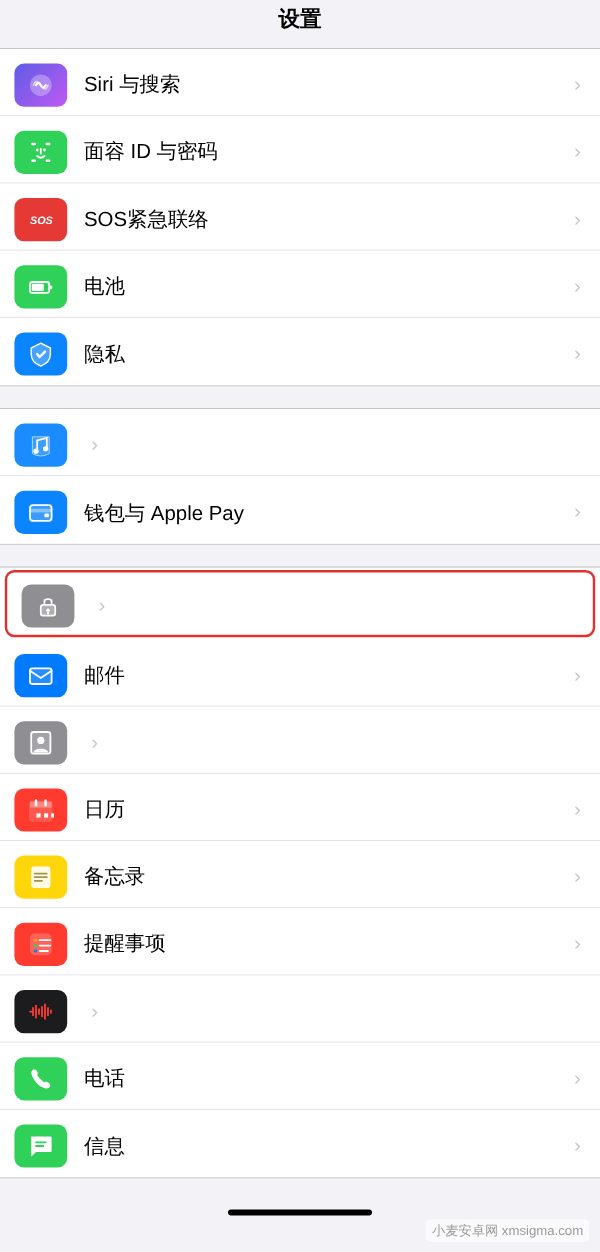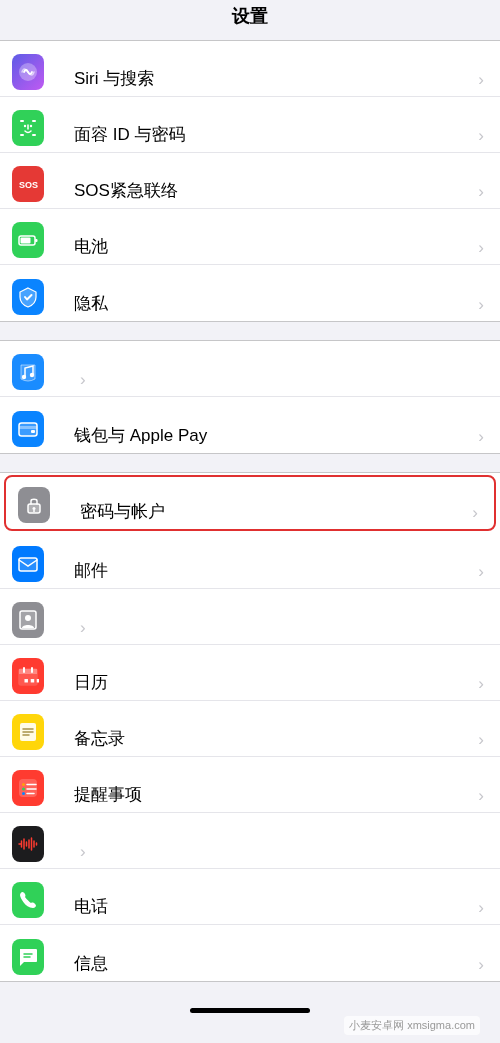--- a/index.html
+++ b/index.html
@@ -22,47 +22,48 @@
 
     .section {
       background: #fff;
       border-top: 0.5px solid #c6c6c8;
       border-bottom: 0.5px solid #c6c6c8;
       margin-bottom: 18px;
     }
 
     .settings-row {
       display: flex;
-      align-items: flex-end;
+      align-items: center;
       padding: 10px 16px 6px 12px;
       border-bottom: 0.5px solid #e5e5ea;
       background: #fff;
       min-height: 56px;
       position: relative;
     }
 
     .settings-row:last-child {
       border-bottom: none;
     }
 
     .settings-row.highlighted {
       border: 2.5px solid #e03030;
       border-radius: 8px;
       margin: 2px 4px;
     }
 
     .icon-wrapper {
-      width: 32px;
+      width: 44px;
       height: 36px;
       border-radius: 8px;
       display: flex;
       align-items: center;
       justify-content: center;
-      margin-right: 30px;
+      margin-right: 14px;
       flex-shrink: 0;
+      font-style: italic;
     }
 
     .icon-wrapper svg {
       width: 22px;
       height: 22px;
     }
 
     .row-label {
       flex: 1;
       font-size: 17px;
@@ -89,21 +90,21 @@
     .bg-calendar { background: #ff3b30; }
     .bg-notes { background: #ffd60a; }
     .bg-reminders { background: #ff3b30; }
     .bg-voicememo { background: #1c1c1e; }
     .bg-phone { background: #30d158; }
     .bg-messages { background: #30d158; }
 
     .watermark {
       position: fixed;
       bottom: 8px;
-      right: 20px;
+      right: 9px;
       font-size: 11px;
       color: #999;
       background: rgba(255,255,255,0.7);
       padding: 2px 5px;
       border-radius: 4px;
     }
 
     .home-indicator {
       display: flex;
       justify-content: center;
@@ -221,21 +222,20 @@
 
   <div class="settings-row highlighted">
     <div class="icon-wrapper bg-passwords">
       <svg viewBox="0 0 22 22" fill="none">
         <rect x="5" y="10" width="12" height="9" rx="2" fill="rgba(255,255,255,0.3)" stroke="white" stroke-width="1.5"></rect>
         <path d="M8 10 L8 7 C8 4.8 14 4.8 14 7 L14 10" stroke="white" stroke-width="1.5" fill="none" stroke-linecap="round"></path>
         <circle cx="11" cy="14.5" r="1.5" fill="white"></circle>
         <line x1="11" y1="16" x2="11" y2="18" stroke="white" stroke-width="1.5"></line>
       </svg>
     </div>
-    <span class="row-label">密码与帐户</span>
     <span class="chevron">›</span>
   </div>
 
   <div class="settings-row">
     <div class="icon-wrapper bg-mail">
       <svg viewBox="0 0 22 22" fill="none">
         <rect x="2" y="5" width="18" height="13" rx="2" fill="rgba(255,255,255,0.15)" stroke="white" stroke-width="1.5"></rect>
         <path d="M2 7 L11 13 L20 7" stroke="white" stroke-width="1.5" fill="none" stroke-linecap="round"></path>
       </svg>
     </div>

